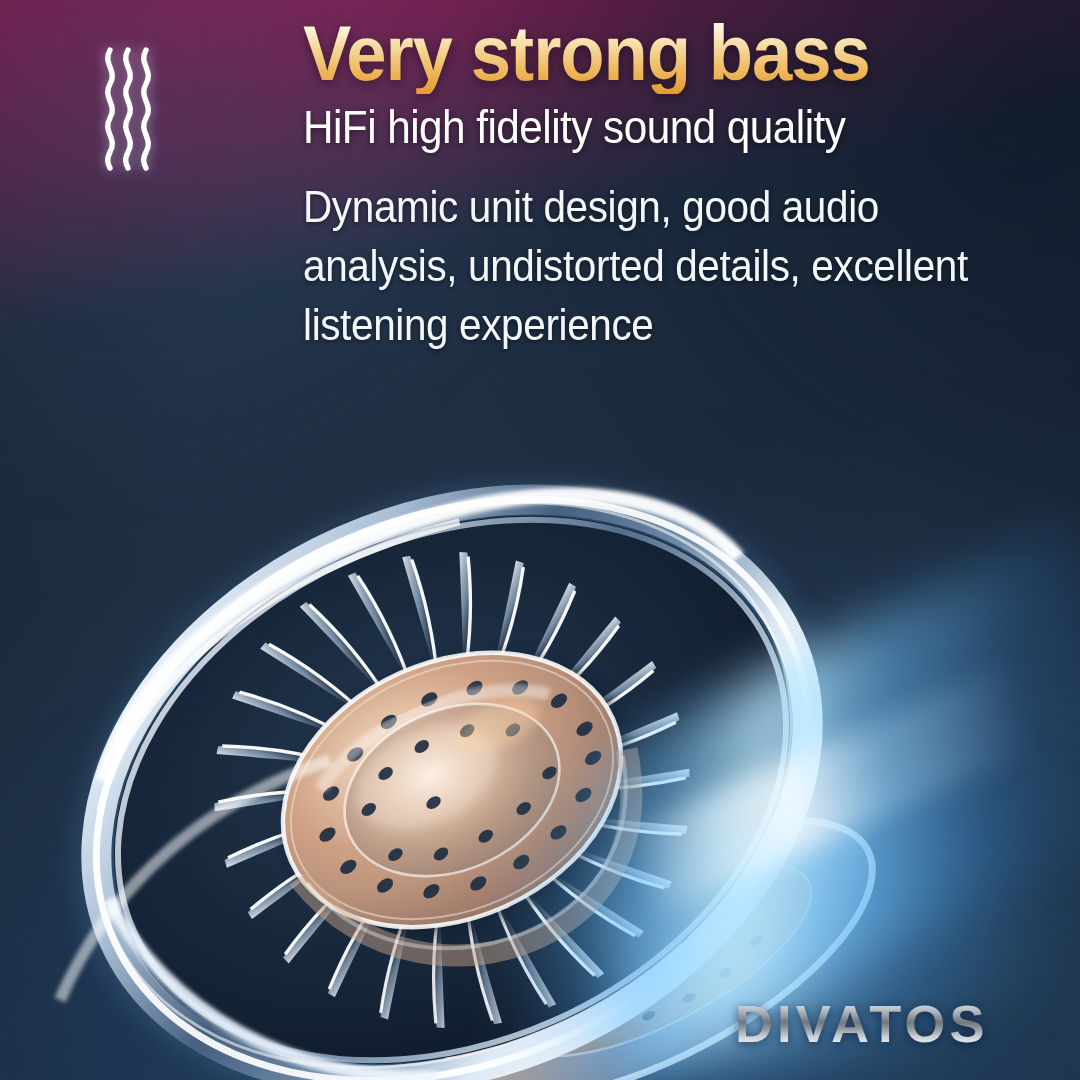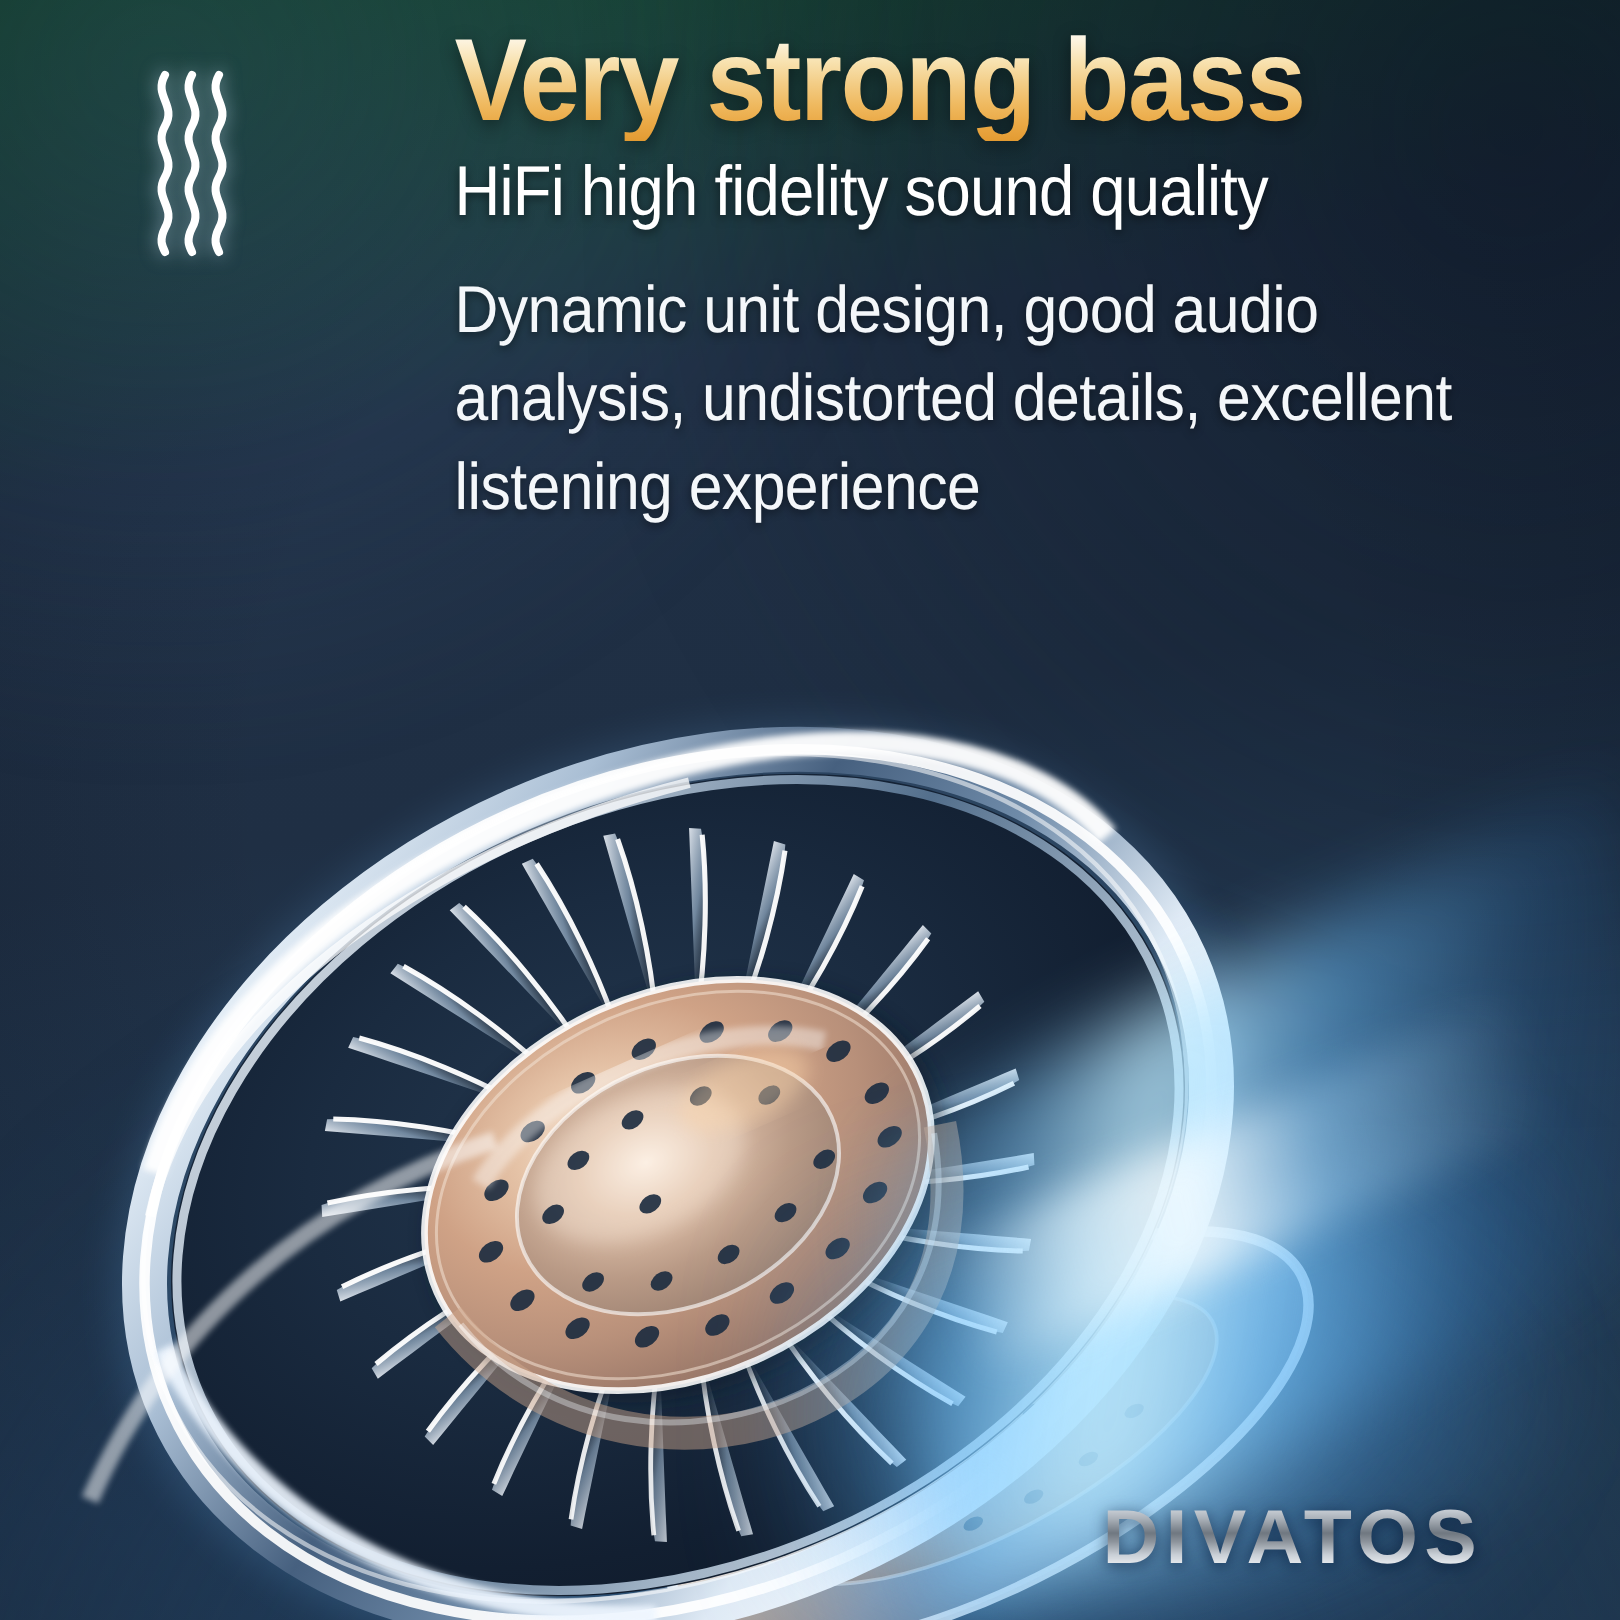--- a/index.html
+++ b/index.html
@@ -8,21 +8,21 @@
     width:1080px; height:1080px;
     background:#12202f;
     font-family:"Liberation Sans", sans-serif;
     overflow:hidden;
   }
 
   #stage {
     position:relative;
     width:1080px; height:1080px;
     overflow:hidden;
-    background:#14532d;
+    background:#be185d;
   }
 
   
   .bg-base {
     position:absolute; inset:0;
     background:
       linear-gradient(168deg,
         #22344a 0%,
         #21324607 0%,
         #203045 26%,

